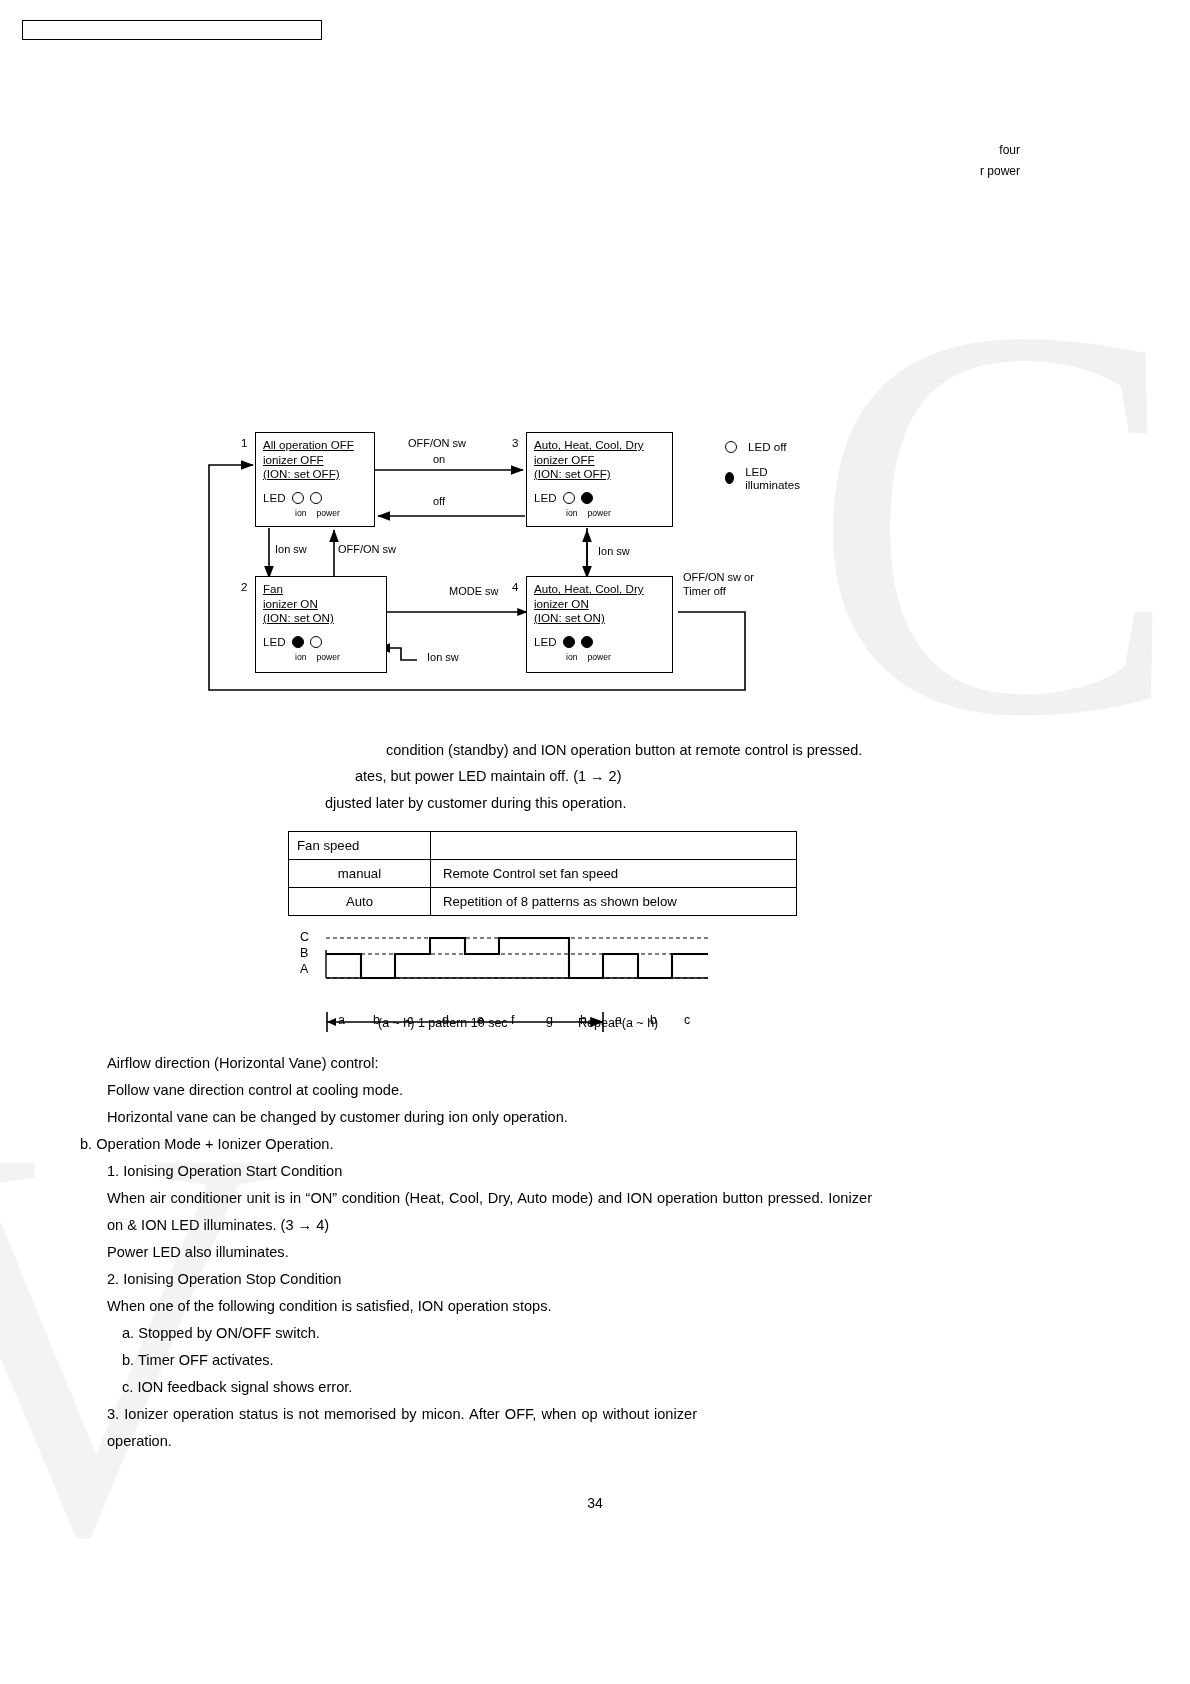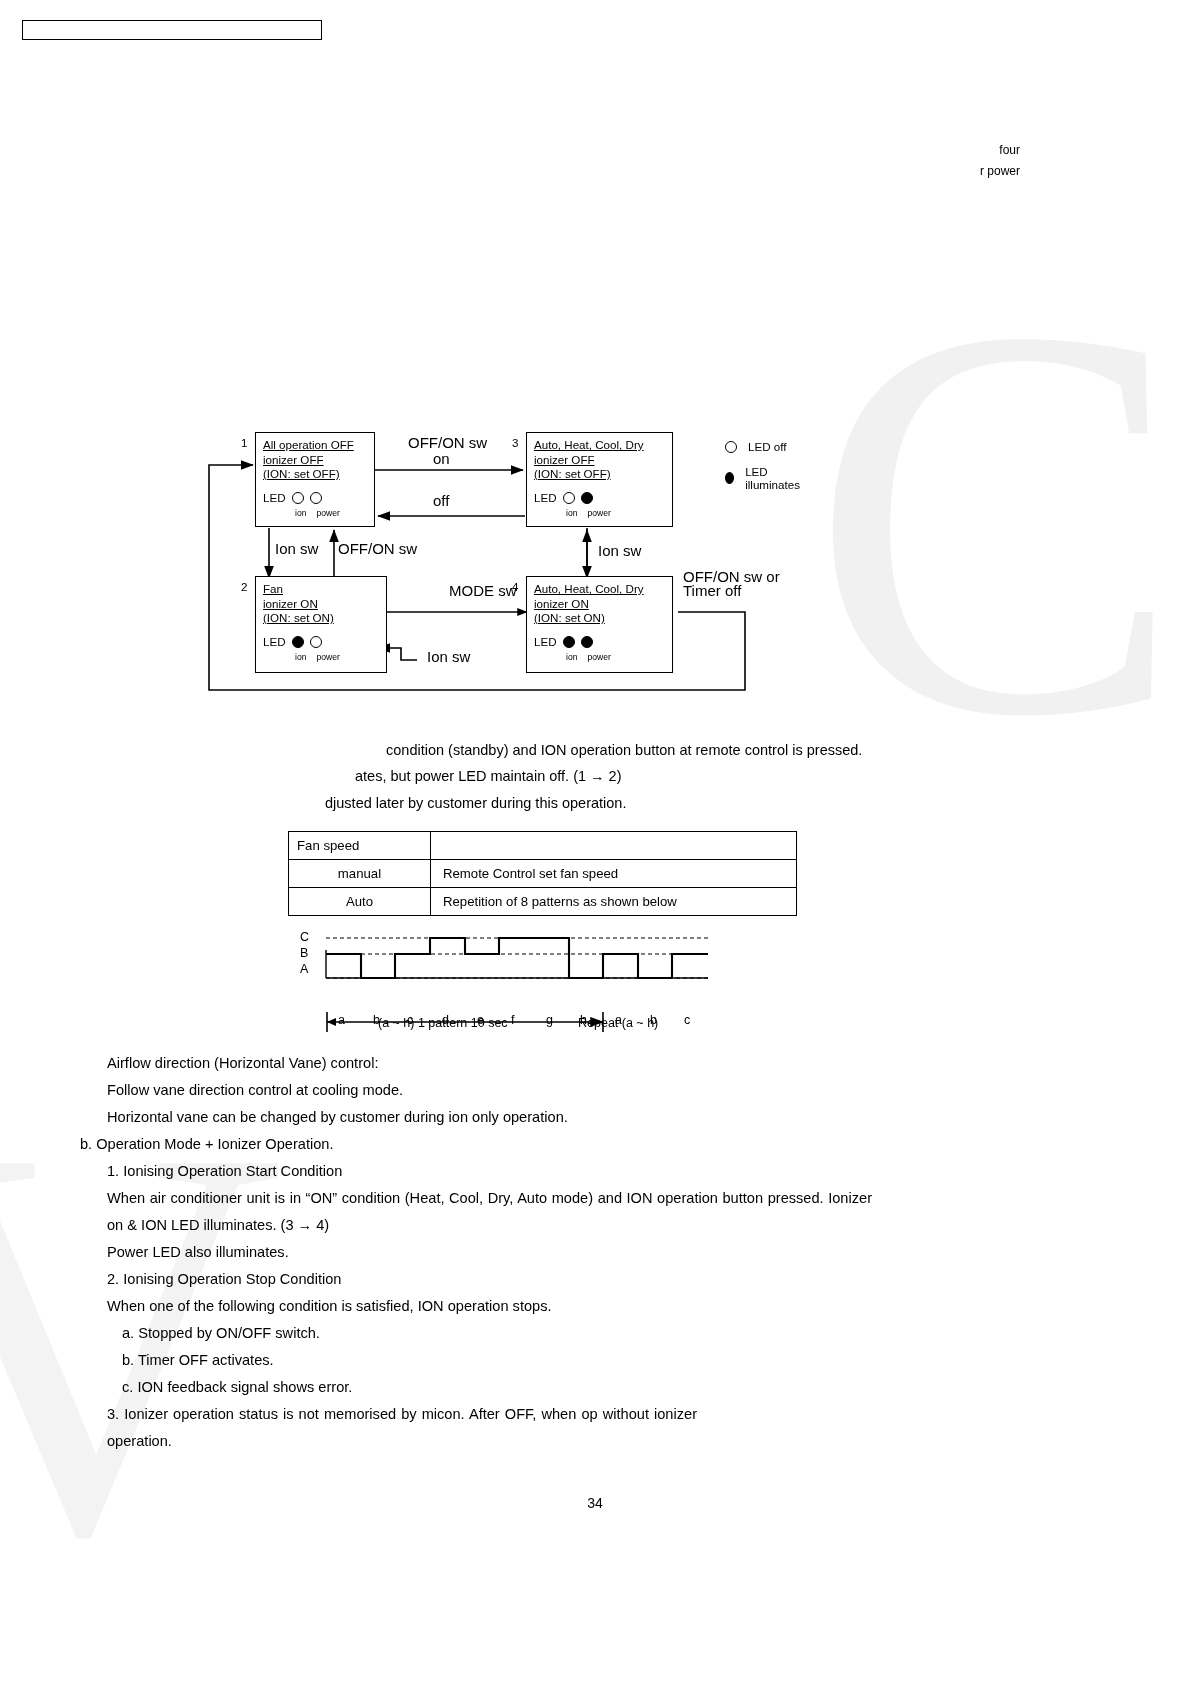--- a/index.html
+++ b/index.html
@@ -36,21 +36,21 @@
     box-sizing:border-box;
   }
   .dbox .ttl{white-space:nowrap;text-decoration:underline;}
   .ledrow{display:flex;align-items:center;gap:6px;margin-top:9px;}
   .ledrow .lbl{font-size:11.6px;}
   .lamp{width:12px;height:12px;border:1.5px solid #000;border-radius:50%;box-sizing:border-box;background:#fff;}
   .lamp.on{background:#000;}
   .lampcap{display:flex;gap:10px;font-size:8.6px;margin-top:1px;}
   .lampcap span:first-child{margin-left:32px;}
   .bnum{position:absolute;font-size:11.6px;}
-  .dlabel{position:absolute;font-size:15px;white-space:nowrap;line-height:14px;}
+  .dlabel{position:absolute;font-size:11px;white-space:nowrap;line-height:14px;}
   .legend{position:absolute;font-size:11.6px;}
   .leg-row{display:flex;align-items:center;gap:11px;margin-bottom:12px;}
 
   
   .midtxt{position:absolute;font-size:14.5px;line-height:26px;white-space:nowrap;}
 
   
   .fstable{position:absolute;left:288px;top:831px;border-collapse:collapse;}
   .fstable td{
     border:1.3px solid #000;font-size:13.2px;height:25px;

